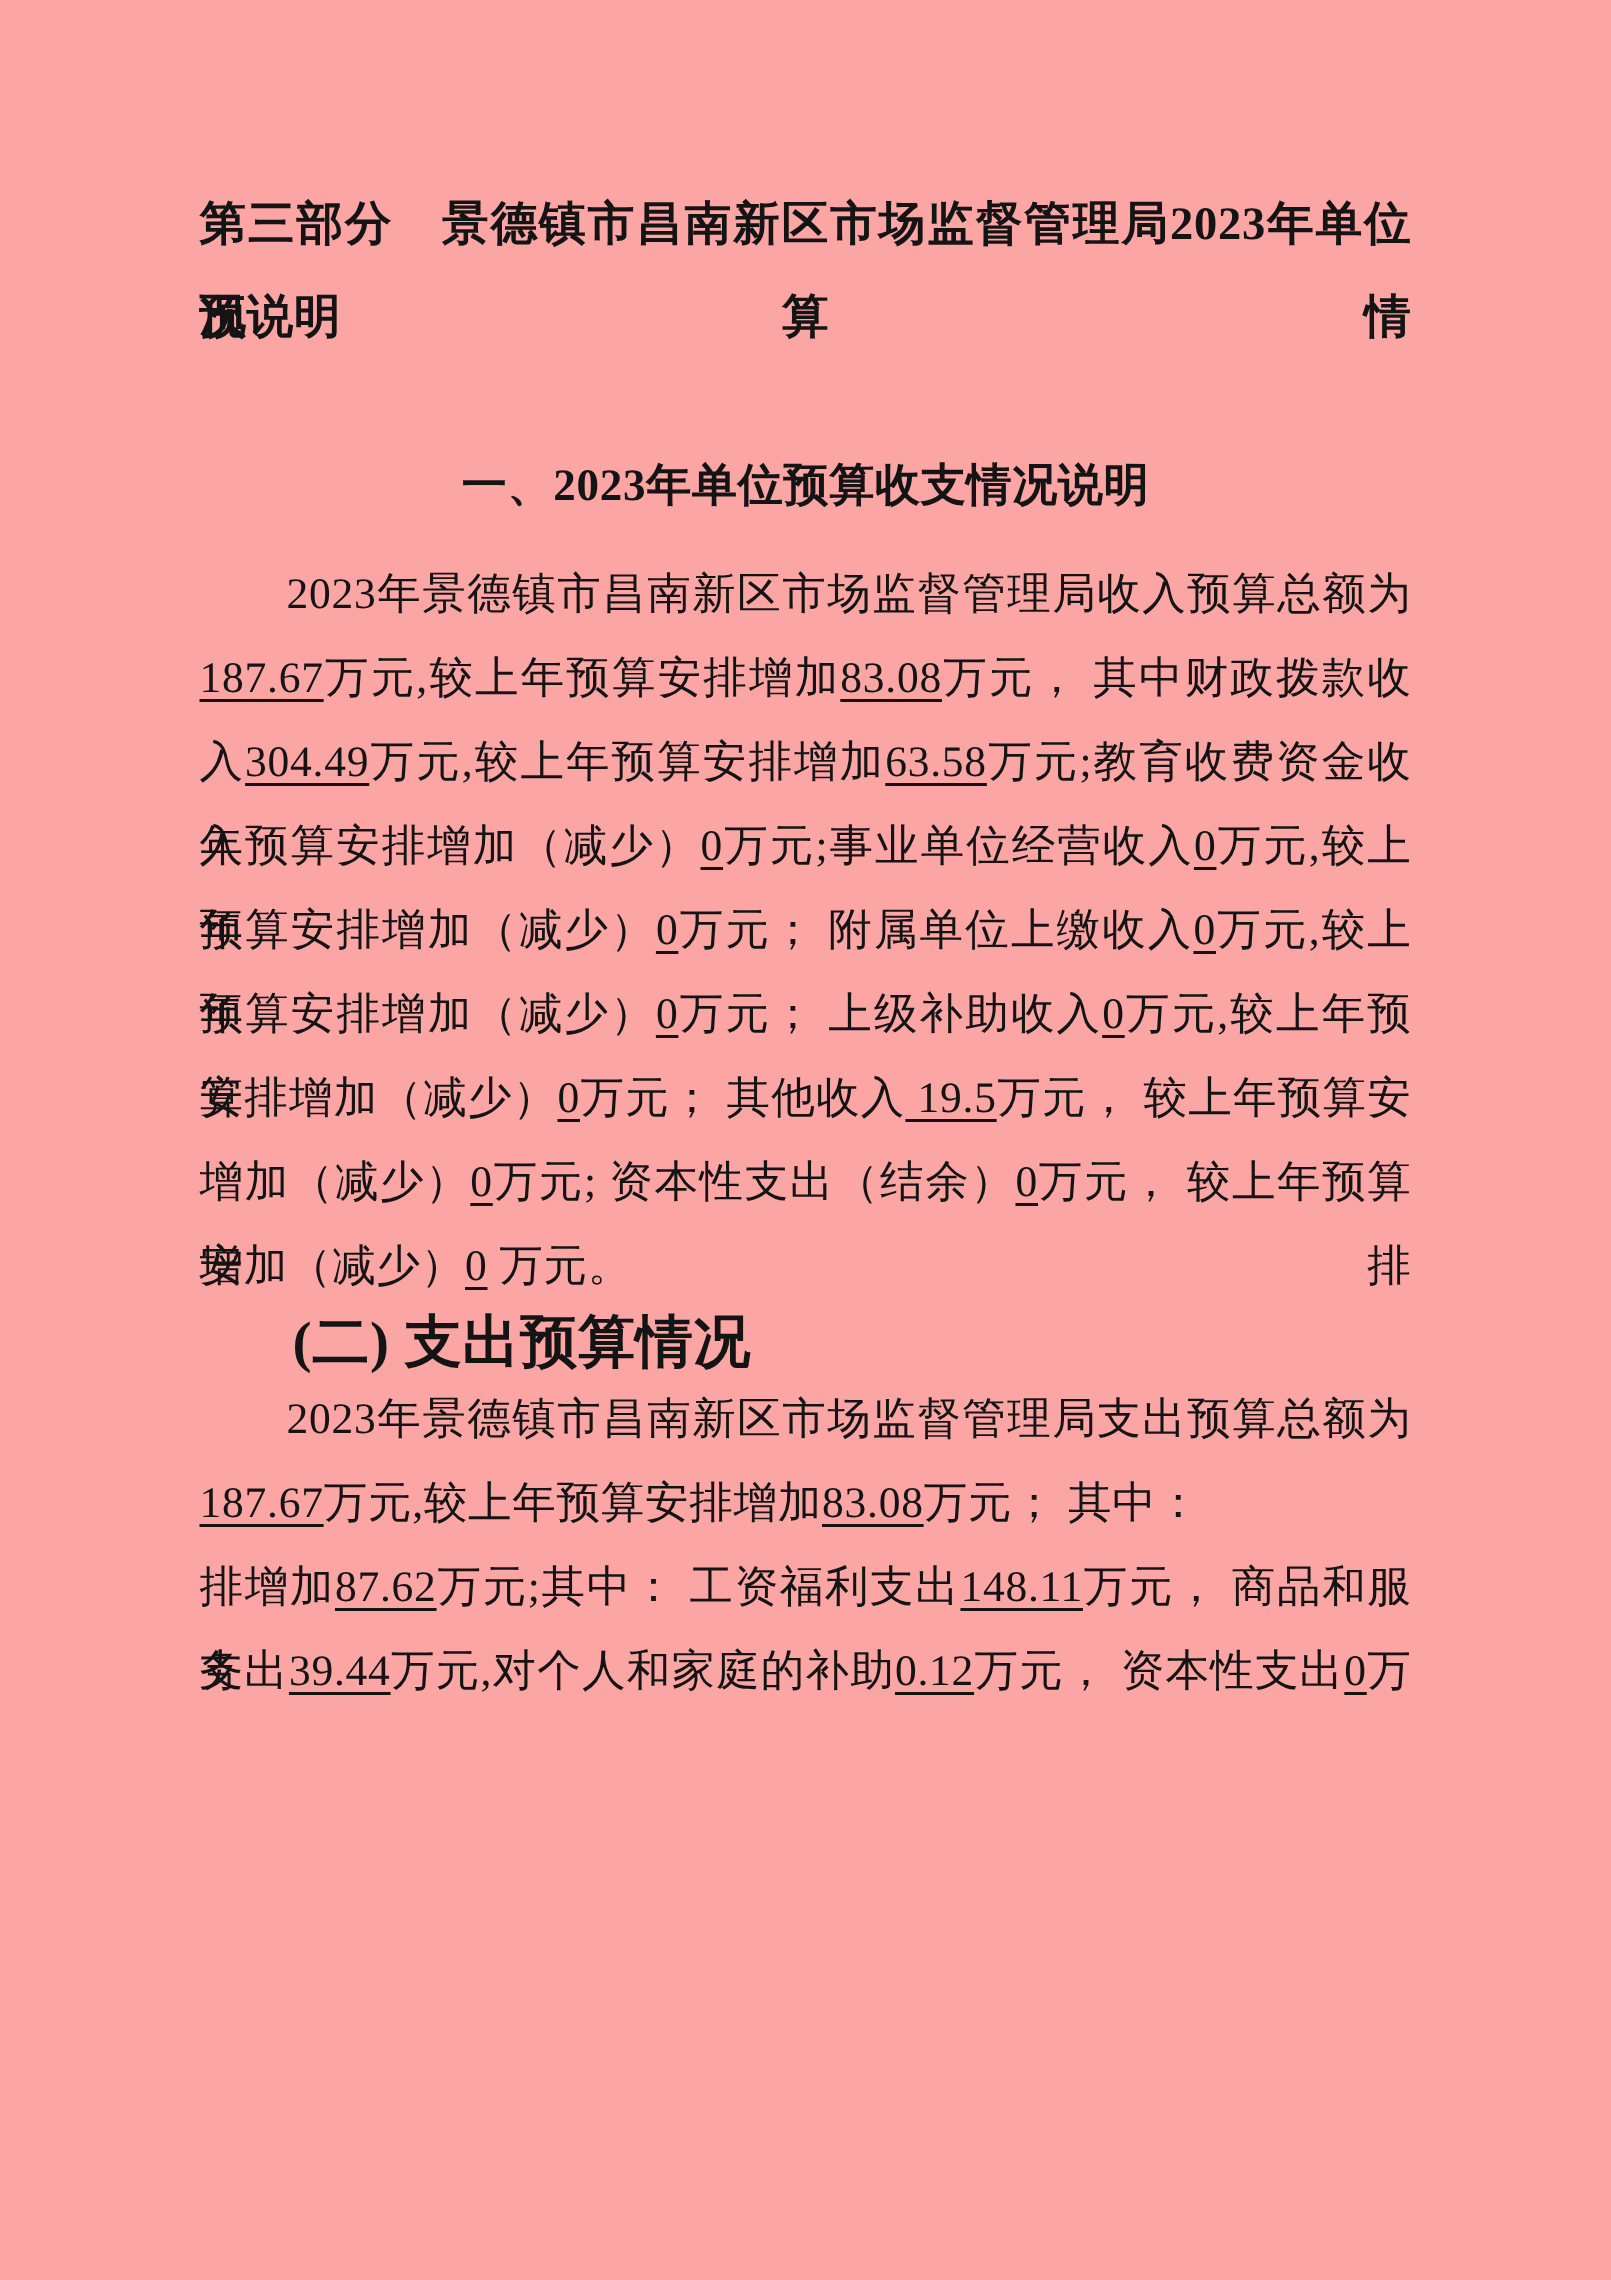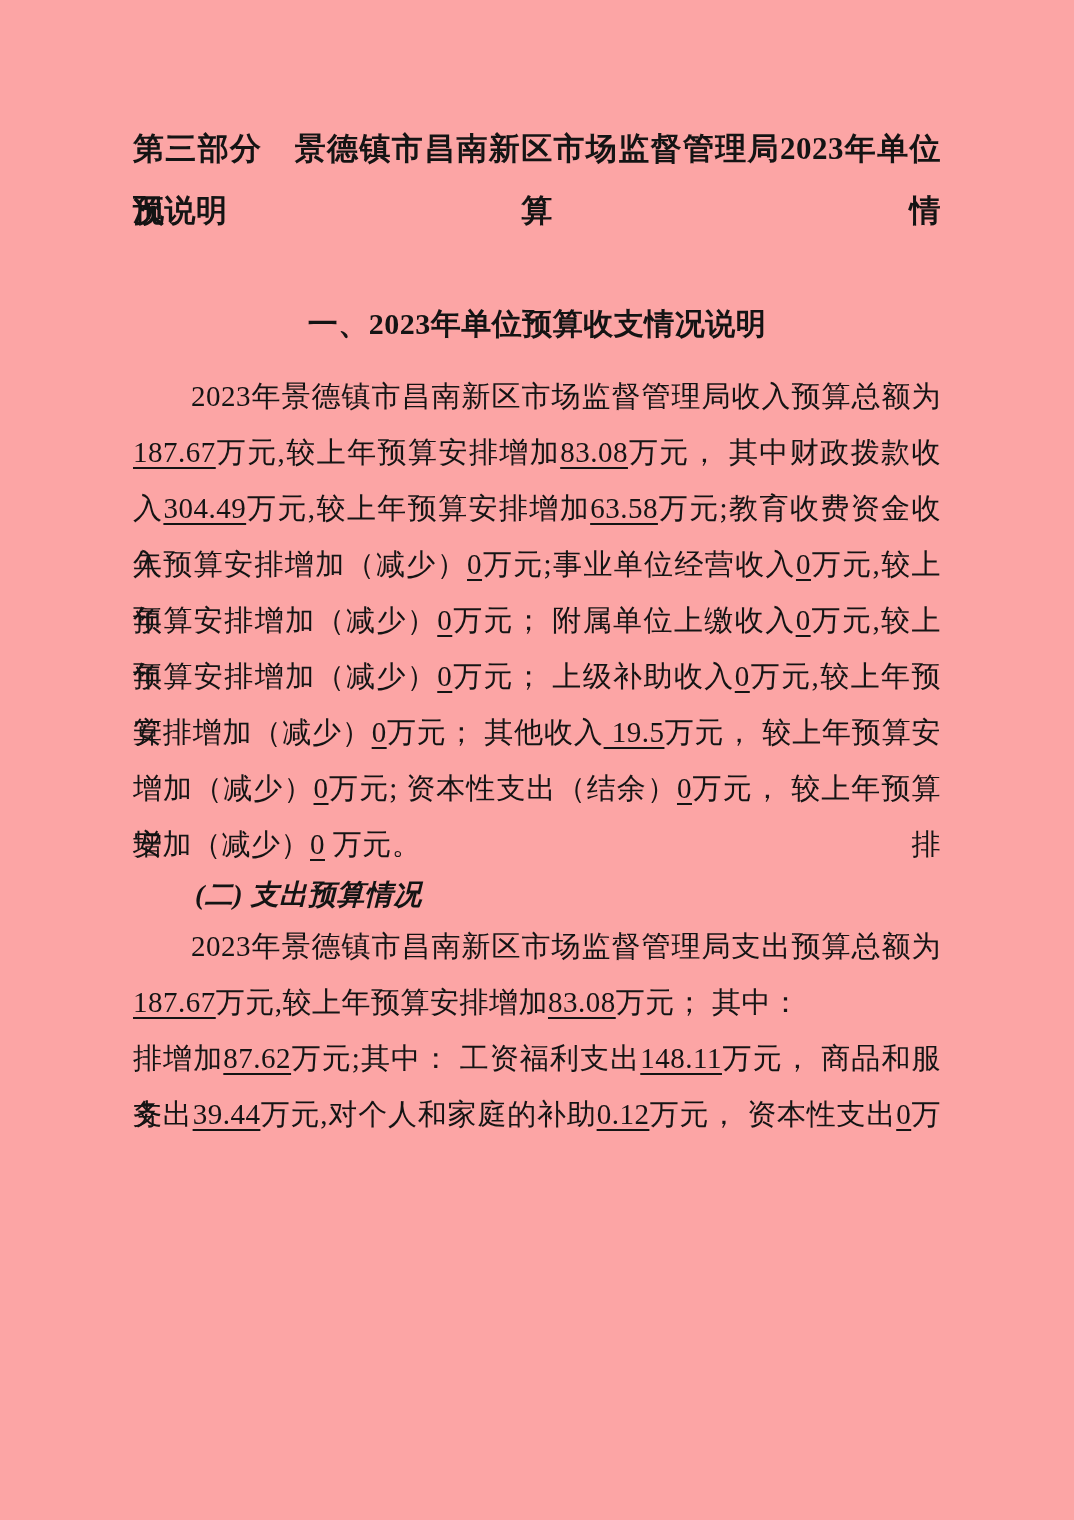--- a/index.html
+++ b/index.html
@@ -53,27 +53,26 @@
   .spacer-sm { height: 16px; }
   .heading {
     font-size: 30px;
     font-weight: bold;
     height: 56px;
     line-height: 56px;
     letter-spacing: 0.5px;
     text-align: center;
   }
   .heading-sub2 {
-    font-size: 28px;
+    font-size: 38px;
     font-weight: bold;
     height: 46px;
     line-height: 46px;
     padding-left: 62px;
     letter-spacing: 0.5px;
-    font-style: italic;
   }
 </style>
 </head>
 <body>
 
 <div class="page">
   <div class="content">
 
     <div class="title">
         <div class="line just"><span>第三部分　景德镇市昌南新区市场监督管理局2023年单位预算情</span></div>

